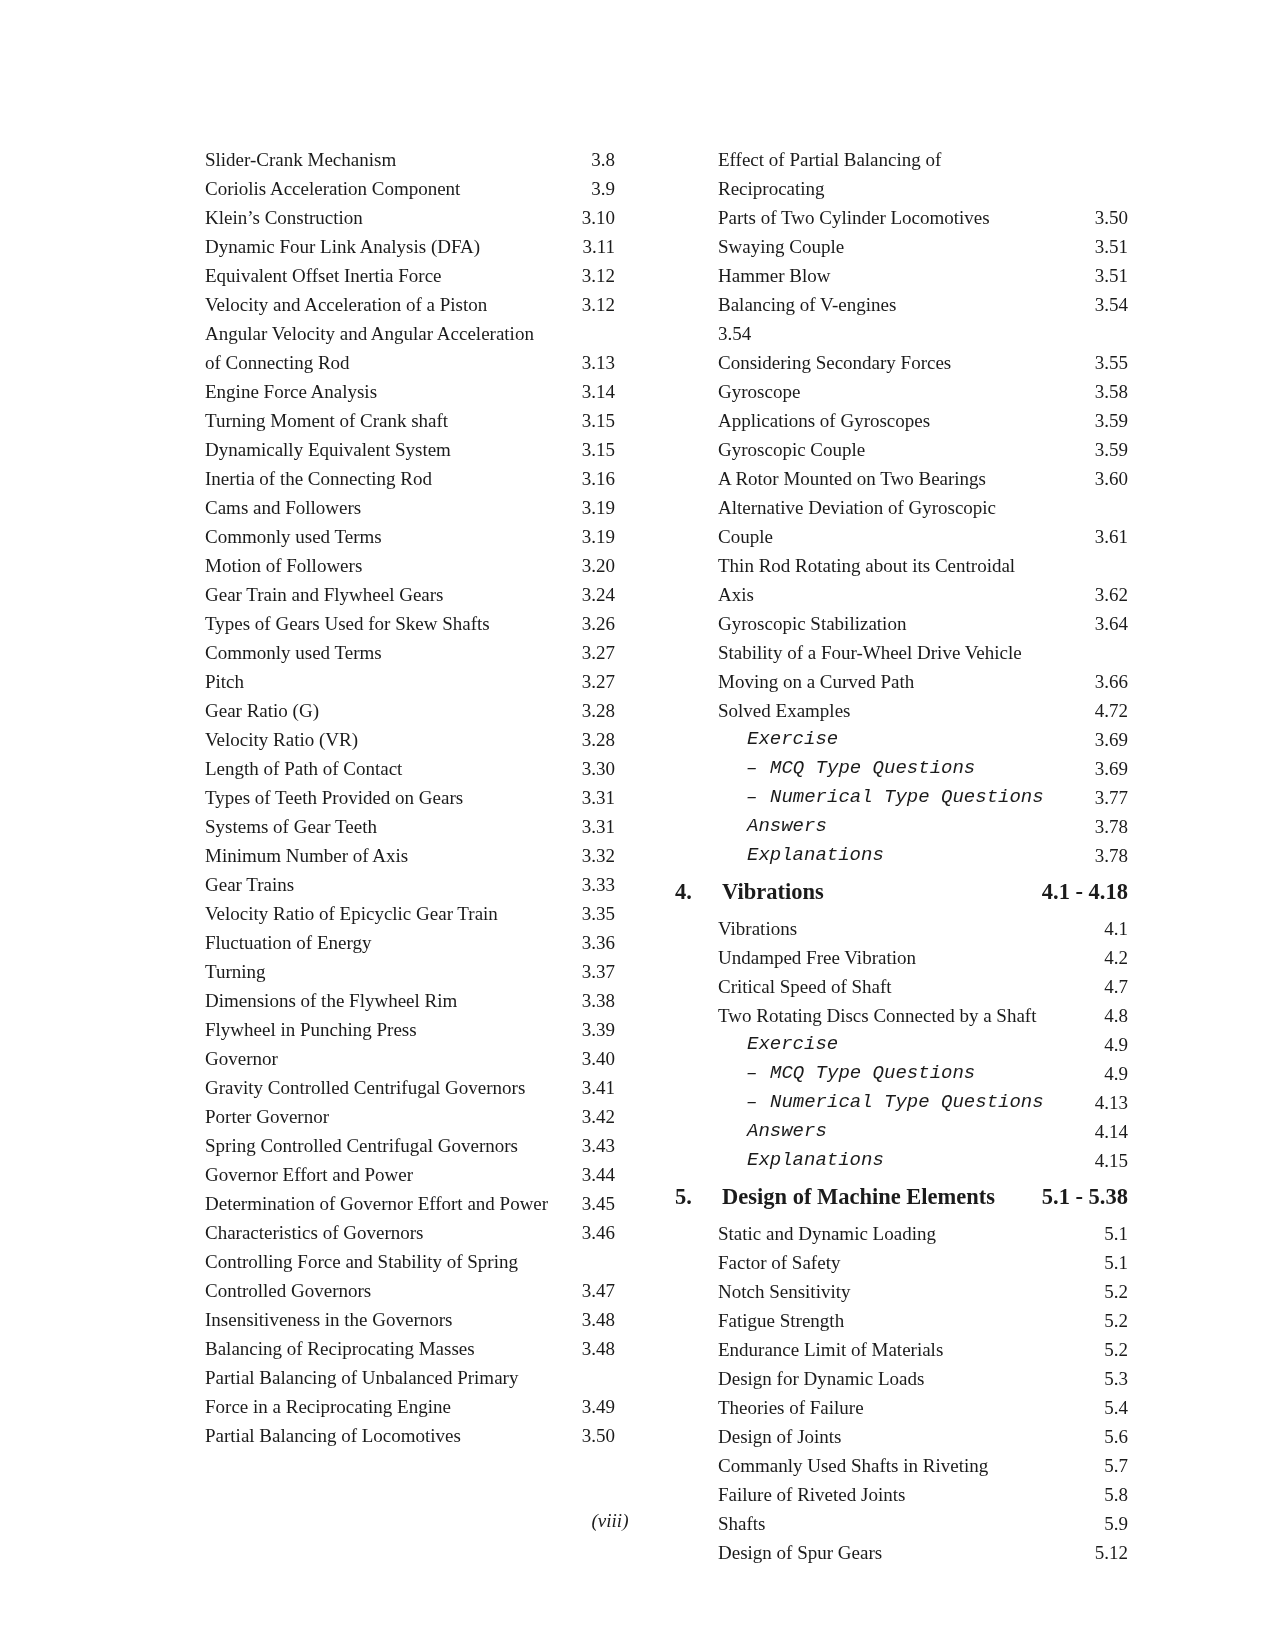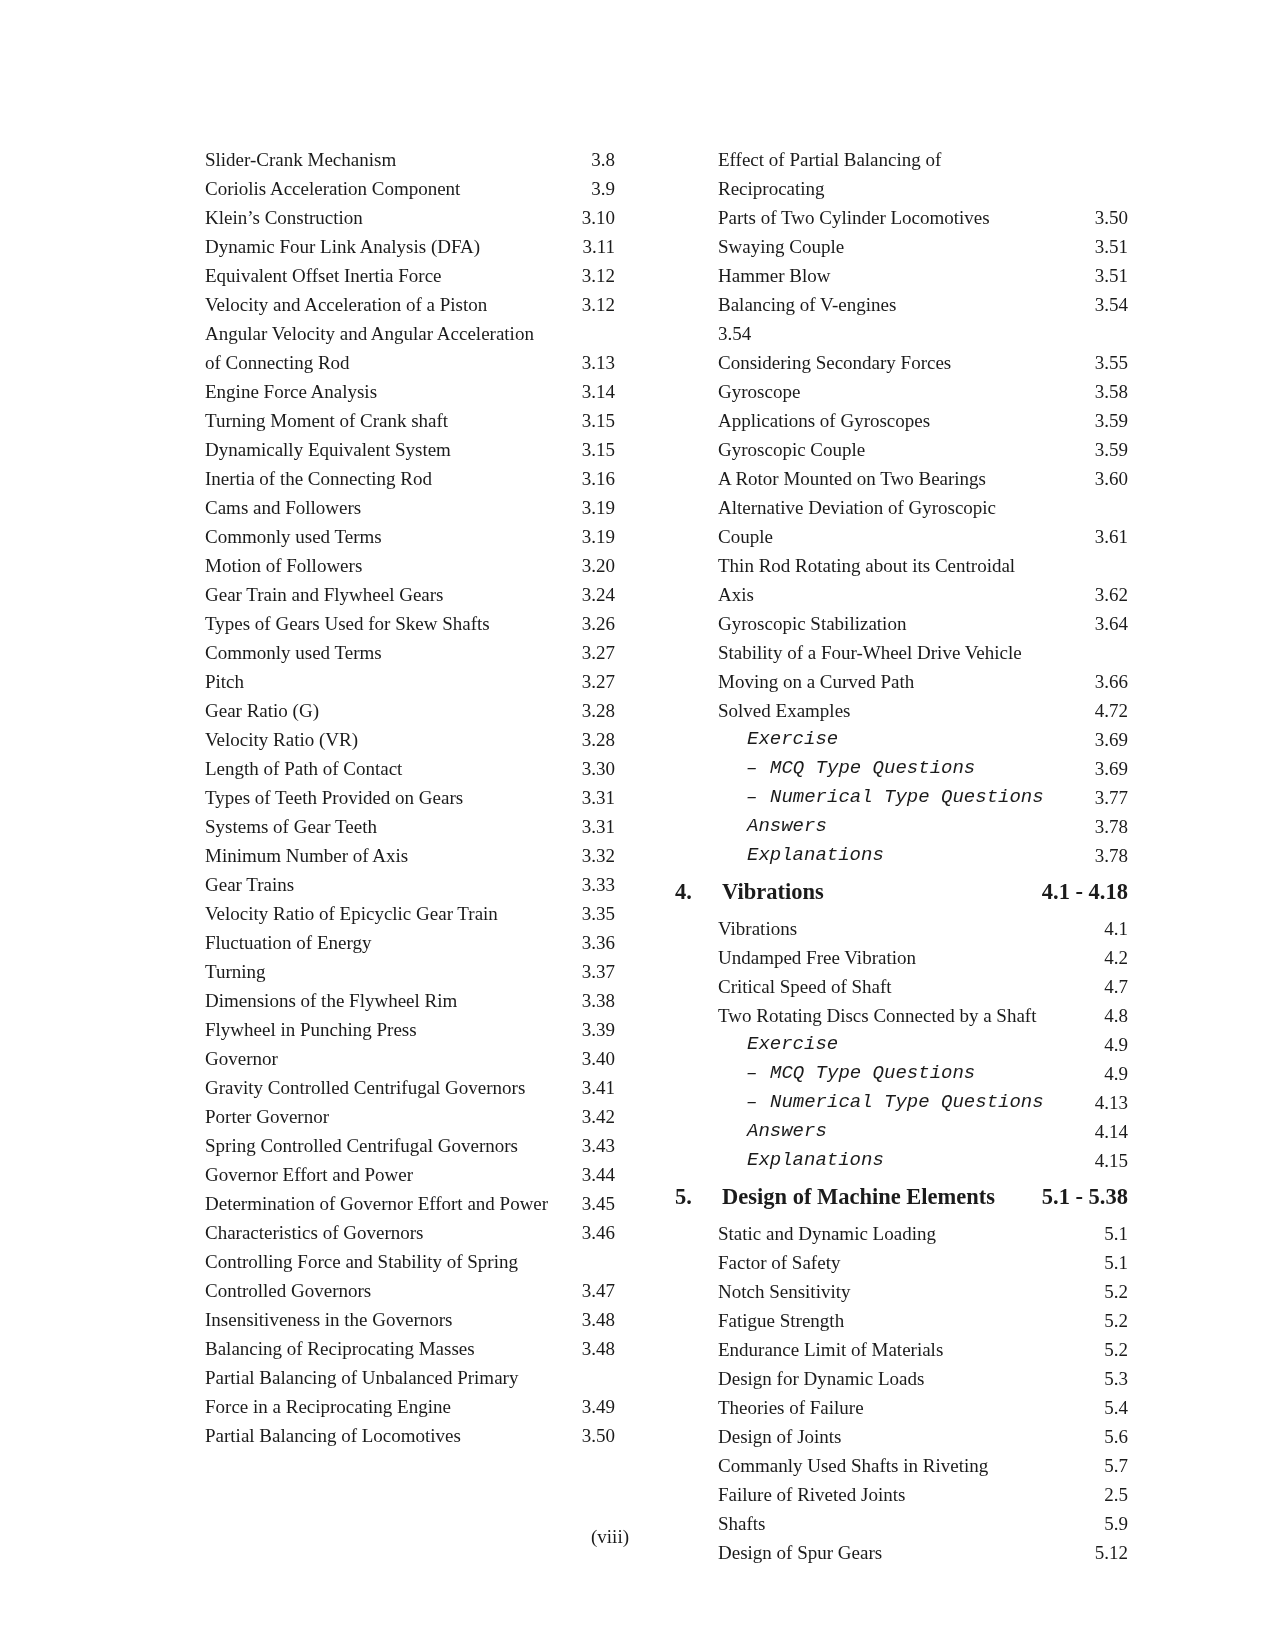--- a/index.html
+++ b/index.html
@@ -51,23 +51,23 @@
     margin: 3px 0;
   }
   .row.section .secnum { flex: 0 0 47px; }
 
   .footer {
     position: absolute;
     top: 1506px;
     left: 180px;
     width: 860px;
     text-align: center;
+    font-style: italic;
     font-size: 19px;
     line-height: 30px;
-    margin-top: 16px;
   }
 </style>
 </head>
 <body>
 
 <div class="page">
   <div id="left-col" class="toc-col">
       <div class="row normal">
         <span class="label">Slider-Crank Mechanism</span>
         <span class="page-num">3.8</span>
@@ -403,21 +403,21 @@
       <div class="row normal">
         <span class="label">Design of Joints</span>
         <span class="page-num">5.6</span>
       </div>
       <div class="row normal">
         <span class="label">Commanly Used Shafts in Riveting</span>
         <span class="page-num">5.7</span>
       </div>
       <div class="row normal">
         <span class="label">Failure of Riveted Joints</span>
-        <span class="page-num">2.5</span>
+        <span class="page-num">5.8</span>
       </div>
       <div class="row normal">
         <span class="label">Shafts</span>
         <span class="page-num">5.9</span>
       </div>
       <div class="row normal">
         <span class="label">Design of Spur Gears</span>
         <span class="page-num">5.12</span>
       </div>
     </div>

